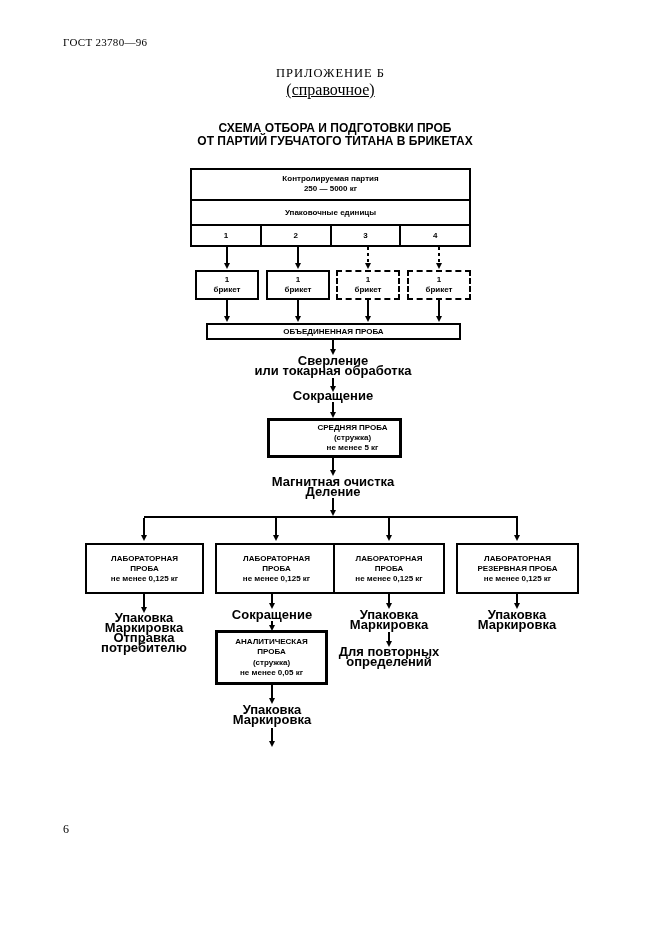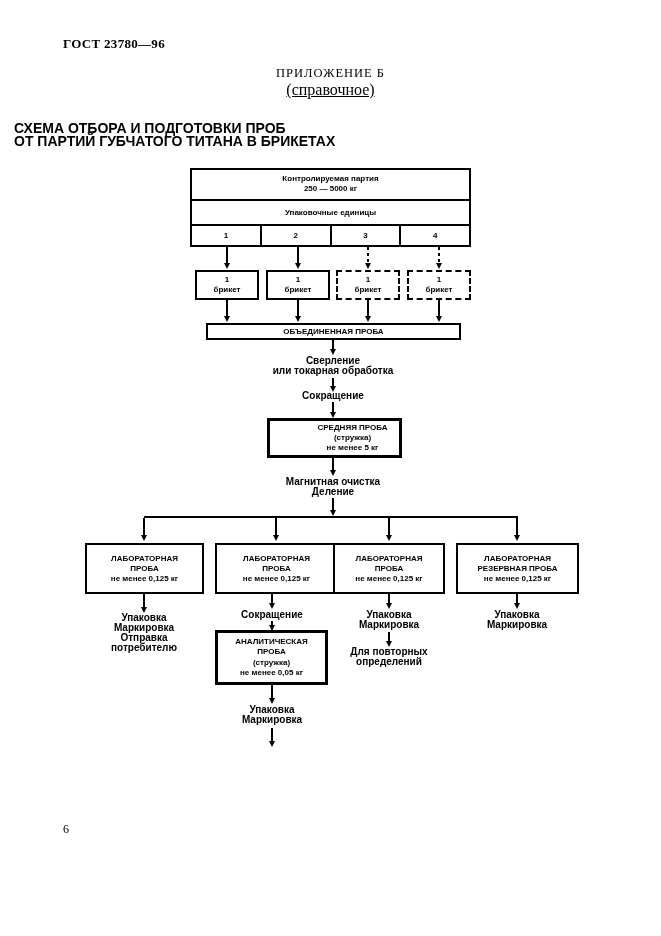--- a/index.html
+++ b/index.html
@@ -7,25 +7,25 @@
   .page {
     position: relative;
     width: 661px; height: 936px;
     background: #ffffff;
     color: #000;
     overflow: hidden;
   }
   .serif { font-family: "Liberation Serif", serif; }
   .sans  { font-family: "Liberation Sans", sans-serif; }
 
-  .gost-num { position: absolute; left: 63px; top: 36px; font-weight: 700; font-size: 13px; letter-spacing: .3px; }
+  .gost-num { position: absolute; left: 63px; top: 36px; font-weight: 400; font-size: 11px; letter-spacing: .3px; }
   .appendix-title { position: absolute; left: 0; top: 66px; width: 661px; text-align: center; font-size: 12.5px; letter-spacing: 1px; }
   .appendix-sub   { position: absolute; left: 0; top: 81px; width: 661px; text-align: center; font-size: 16px; text-decoration: underline; }
-  .diagram-title  { position: absolute; left: 14px; top: 122px; width: 642px; 
-                    font-weight: 700; font-size: 14px; line-height: 13px; white-space: pre-line; }
+  .diagram-title  { position: absolute; left: 14px; top: 122px; width: 642px; text-align: center;
+                    font-weight: 700; font-size: 12px; line-height: 13px; white-space: pre-line; }
 
   .box {
     position: absolute;
     border: 2px solid #000;
     background: #fff;
     display: flex; align-items: center; justify-content: center;
     text-align: center; font-weight: 700; font-size: 8px; line-height: 10px;
     white-space: pre-line;
     font-family: "Liberation Sans", sans-serif;
   }
@@ -46,21 +46,21 @@
   .vline.dashed { background: repeating-linear-gradient(#000 0 3px, transparent 3px 6px); }
   .vline.head::after {
     content: ""; position: absolute; left: 50%; bottom: -5px; transform: translateX(-50%);
     width: 0; height: 0;
     border-left: 3.5px solid transparent; border-right: 3.5px solid transparent;
     border-top: 6px solid #000;
   }
   .hline { position: absolute; height: 2px; background: #000; }
 
   .flow-label { position: absolute; text-align: center; font-weight: 700;
-                font-size: 10px; line-height: 10px; white-space: pre-line;
+                font-size: 13px; line-height: 10px; white-space: pre-line;
                 font-family: "Liberation Sans", sans-serif; }
 
   .page-num { position: absolute; left: 63px; top: 822px; font-size: 12px; }
 </style>
 </head>
 <body>
 
 <div class="page">
 
   <div class="gost-num serif">ГОСТ 23780—96</div>

